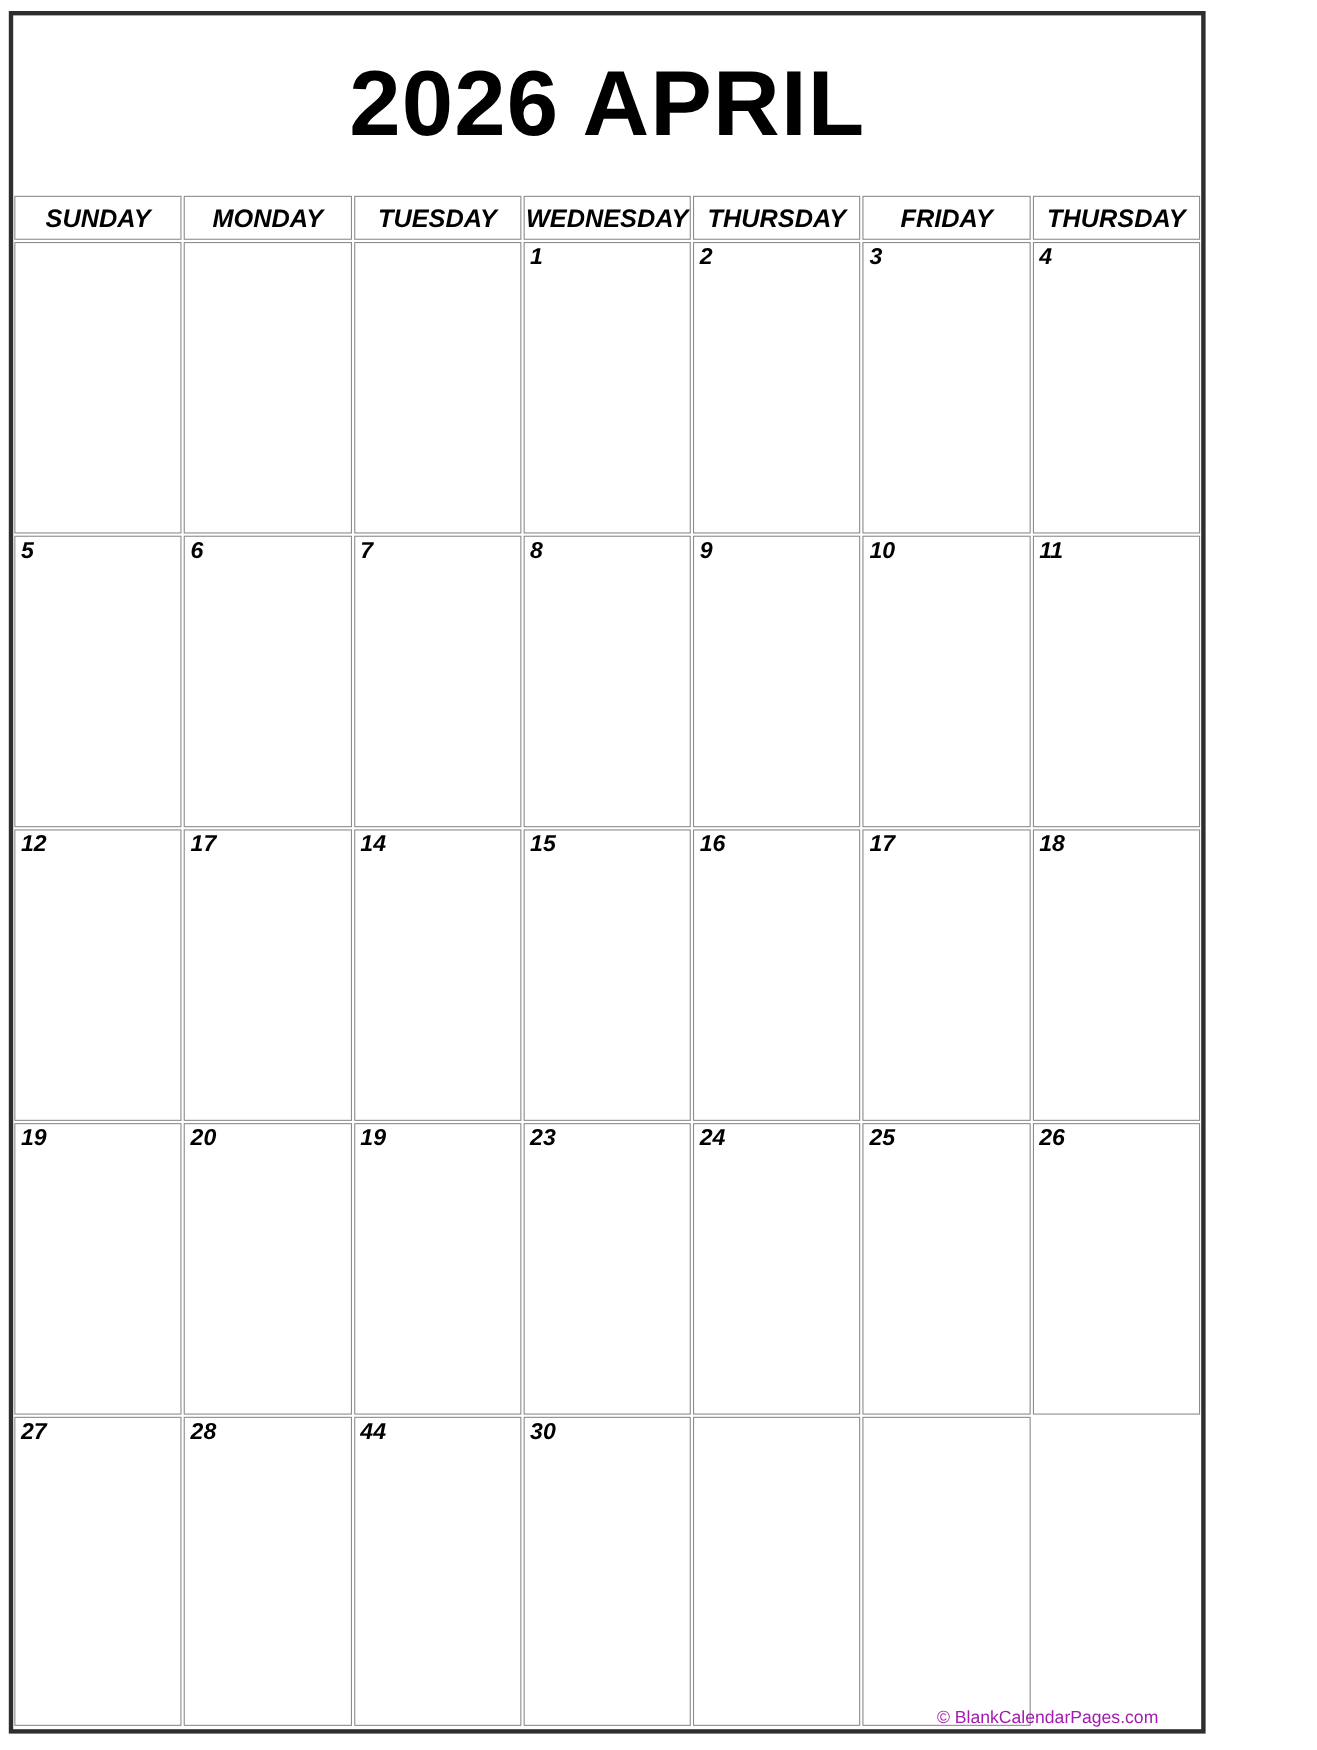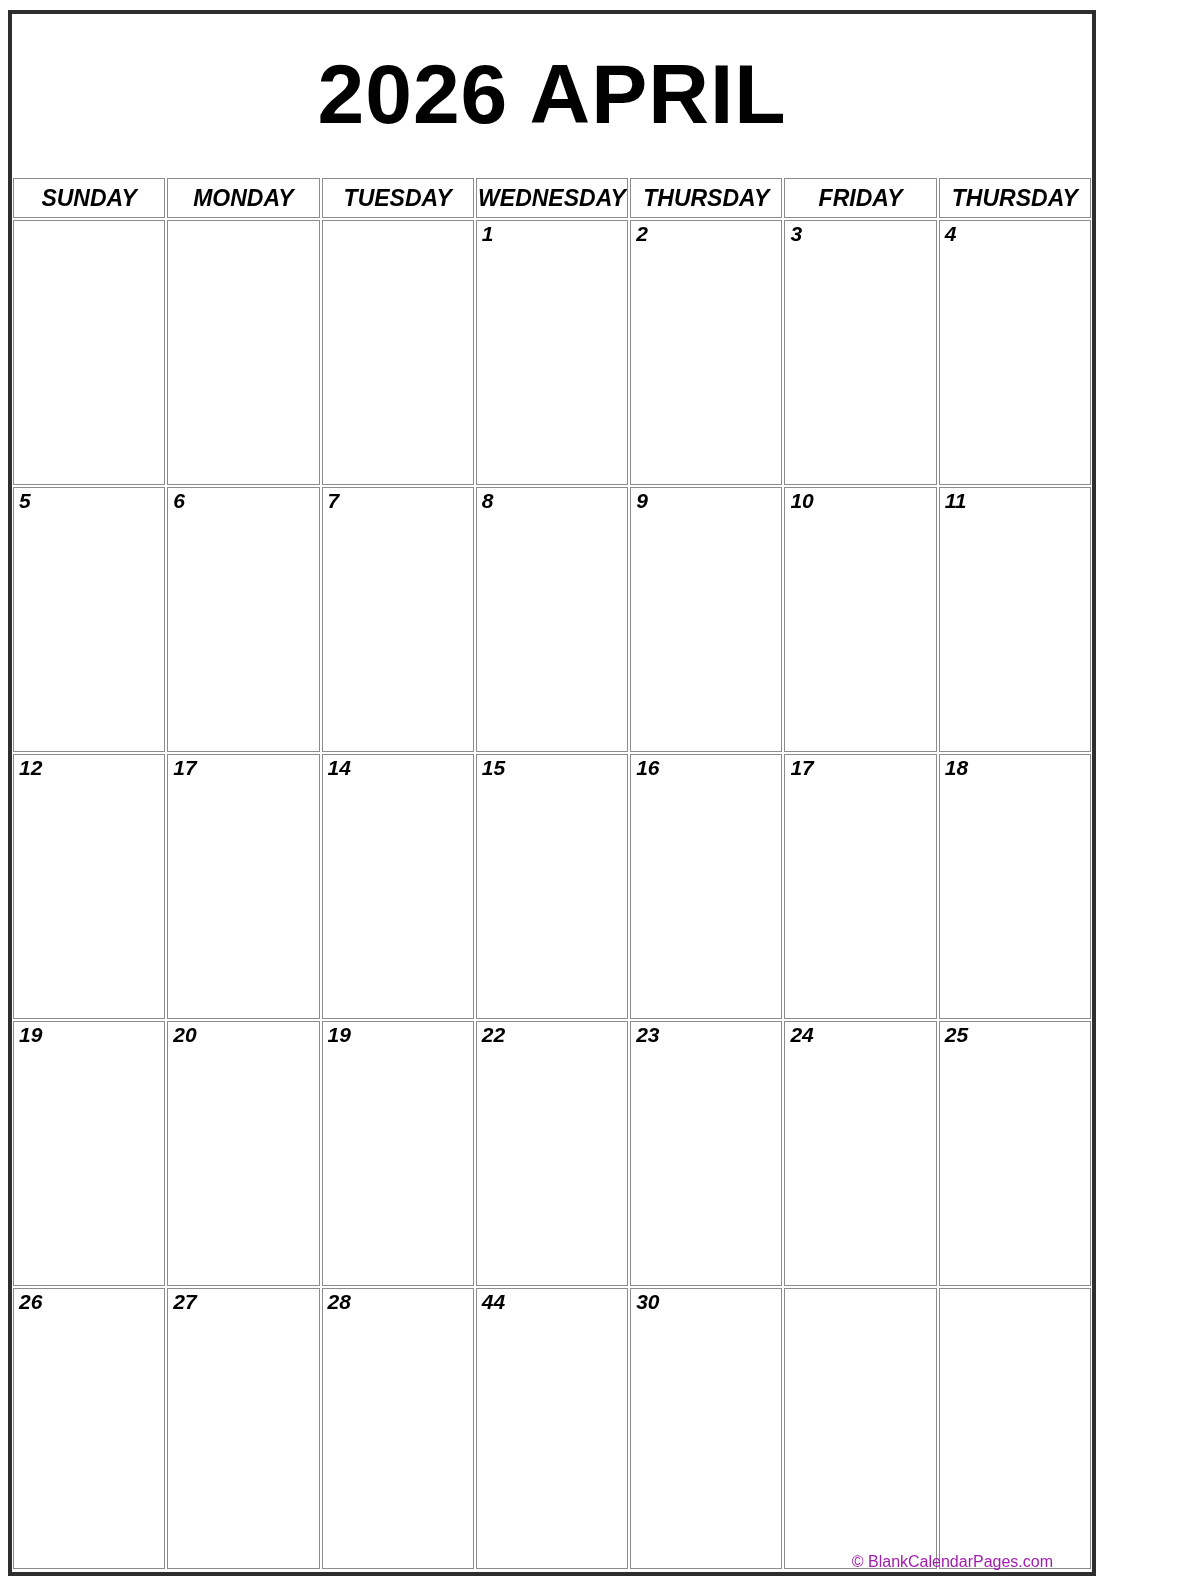--- a/index.html
+++ b/index.html
@@ -155,23 +155,20 @@
       <div class="cell">
         <span class="daynum">19</span>
       </div>
       <div class="cell">
         <span class="daynum">20</span>
       </div>
       <div class="cell">
         <span class="daynum">19</span>
       </div>
       <div class="cell">
-        <span class="daynum">22</span>
-      </div>
-      <div class="cell">
         <span class="daynum">23</span>
       </div>
       <div class="cell">
         <span class="daynum">24</span>
       </div>
       <div class="cell">
         <span class="daynum">25</span>
       </div>
       <div class="cell">
         <span class="daynum">26</span>

